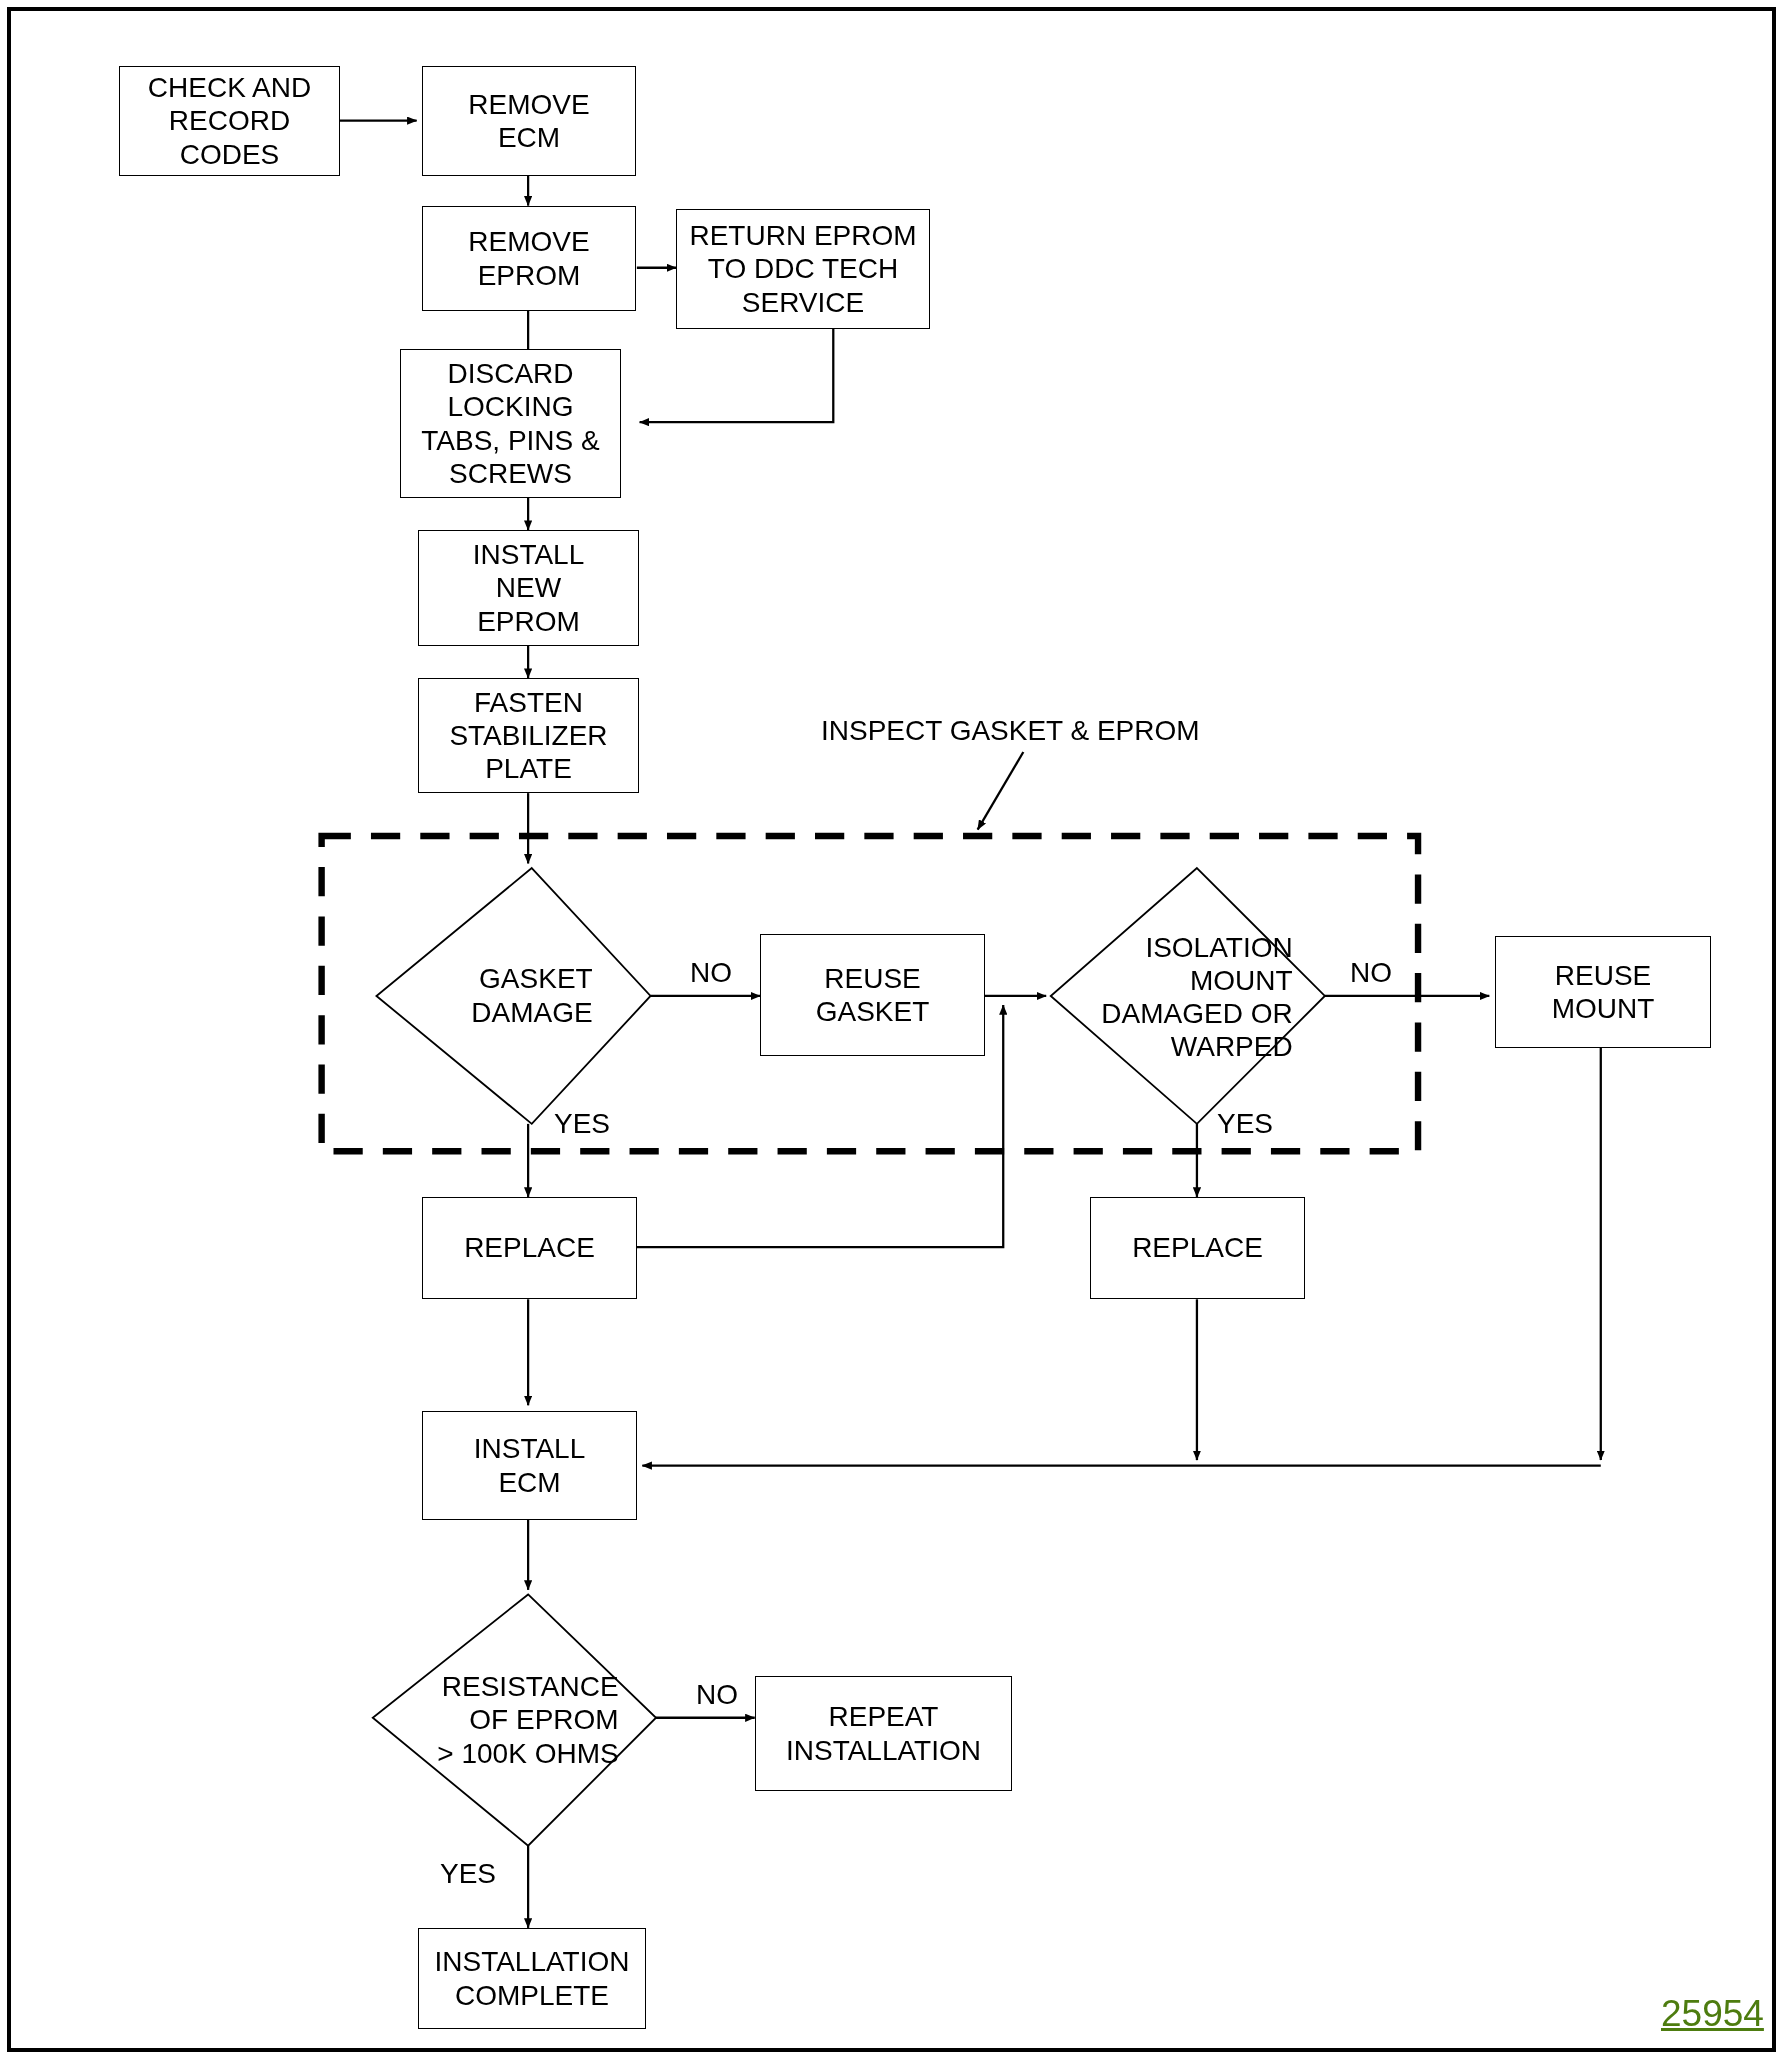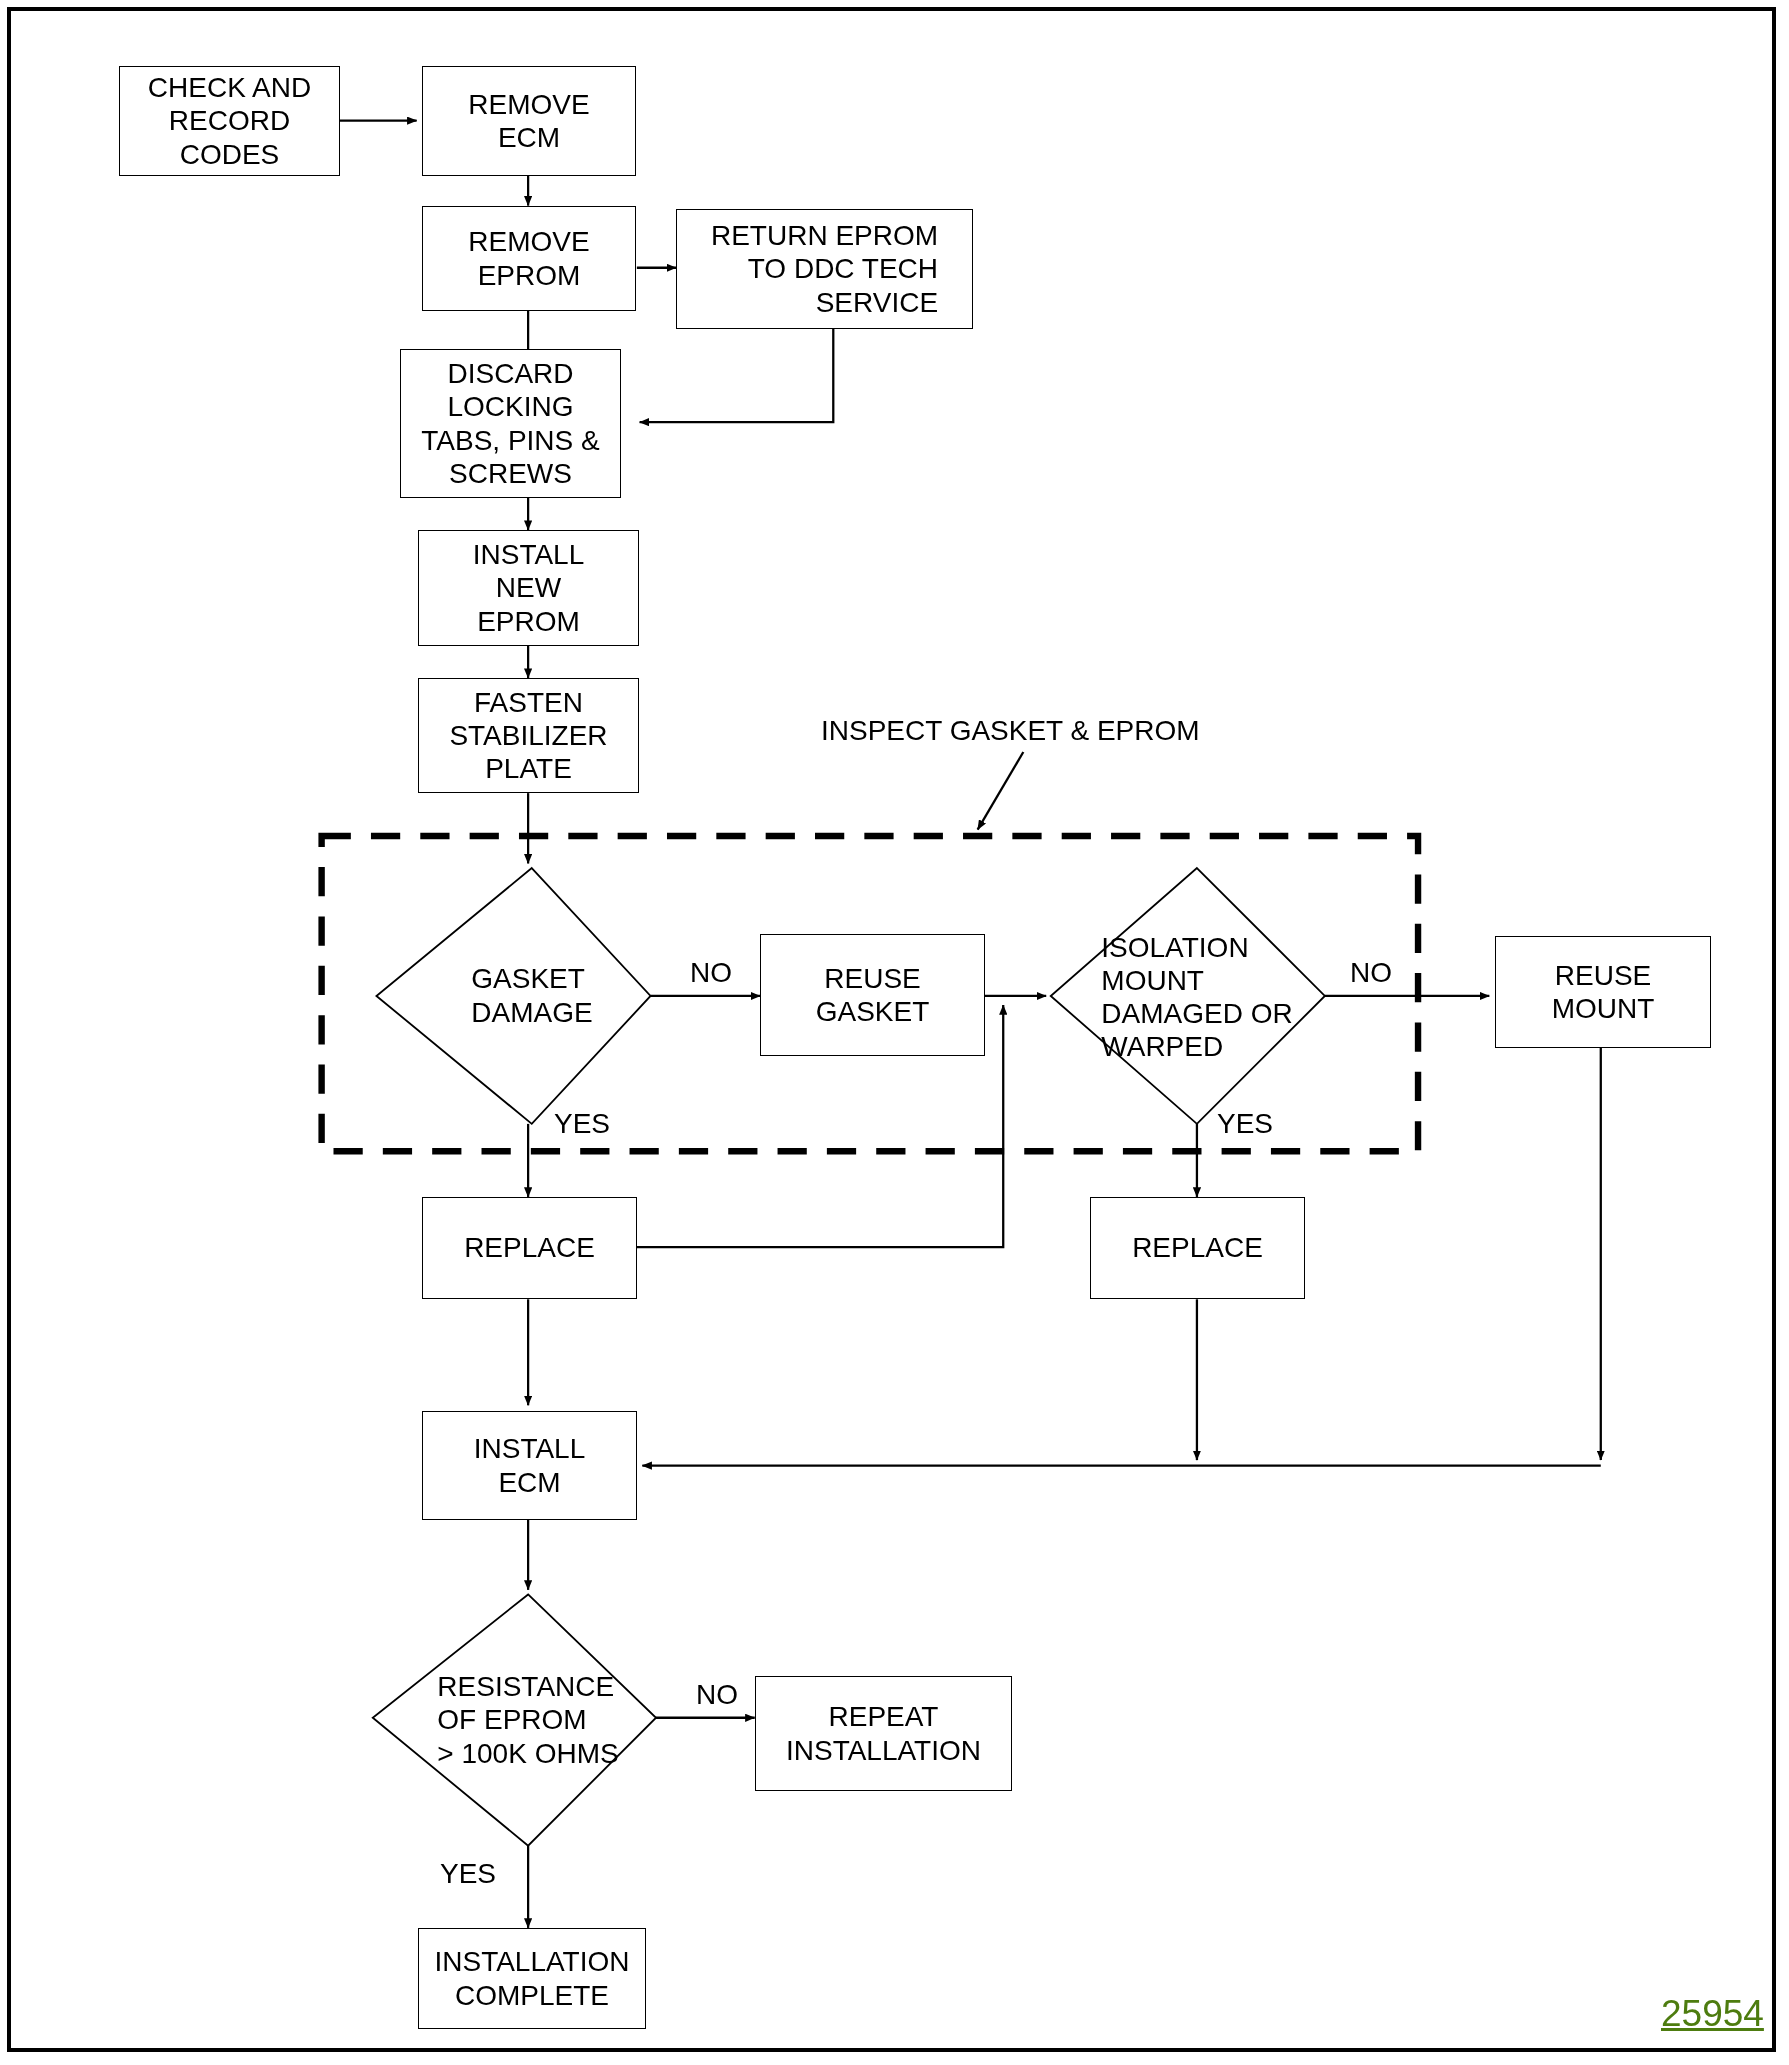--- a/index.html
+++ b/index.html
@@ -49,21 +49,21 @@
   }
   .box {
     border: 1.8px solid #000000;
     background: #ffffff;
   }
   .diamond-label {
     position: absolute;
     display: flex;
     align-items: center;
     justify-content: center;
-    text-align: left;
+    text-align: right;
     color: #000000;
     font-family: "Liberation Sans", sans-serif;
     font-size: 28px;
     line-height: 1.18;
     white-space: pre-line;
     pointer-events: none;
   }
   .edge-label {
     position: absolute;
     color: #000000;
@@ -166,21 +166,21 @@
   <div class="node box" style="left:422px; top:66px; width:214px; height:110px;">
     <span>REMOVE
 ECM</span>
   </div>
 
   <div class="node box" style="left:422px; top:206px; width:214px; height:105px;">
     <span>REMOVE
 EPROM</span>
   </div>
 
-  <div class="node box" style="left:676px; top:209px; width:297px; height:120px;text-align:right;">
+  <div class="node box" style="left:676px; top:209px; width:254px; height:120px;">
     <span>RETURN EPROM
 TO DDC TECH
 SERVICE</span>
   </div>
 
   <div class="node box" style="left:400px; top:349px; width:221px; height:149px;">
     <span>DISCARD
 LOCKING
 TABS, PINS &amp;
 SCREWS</span>

